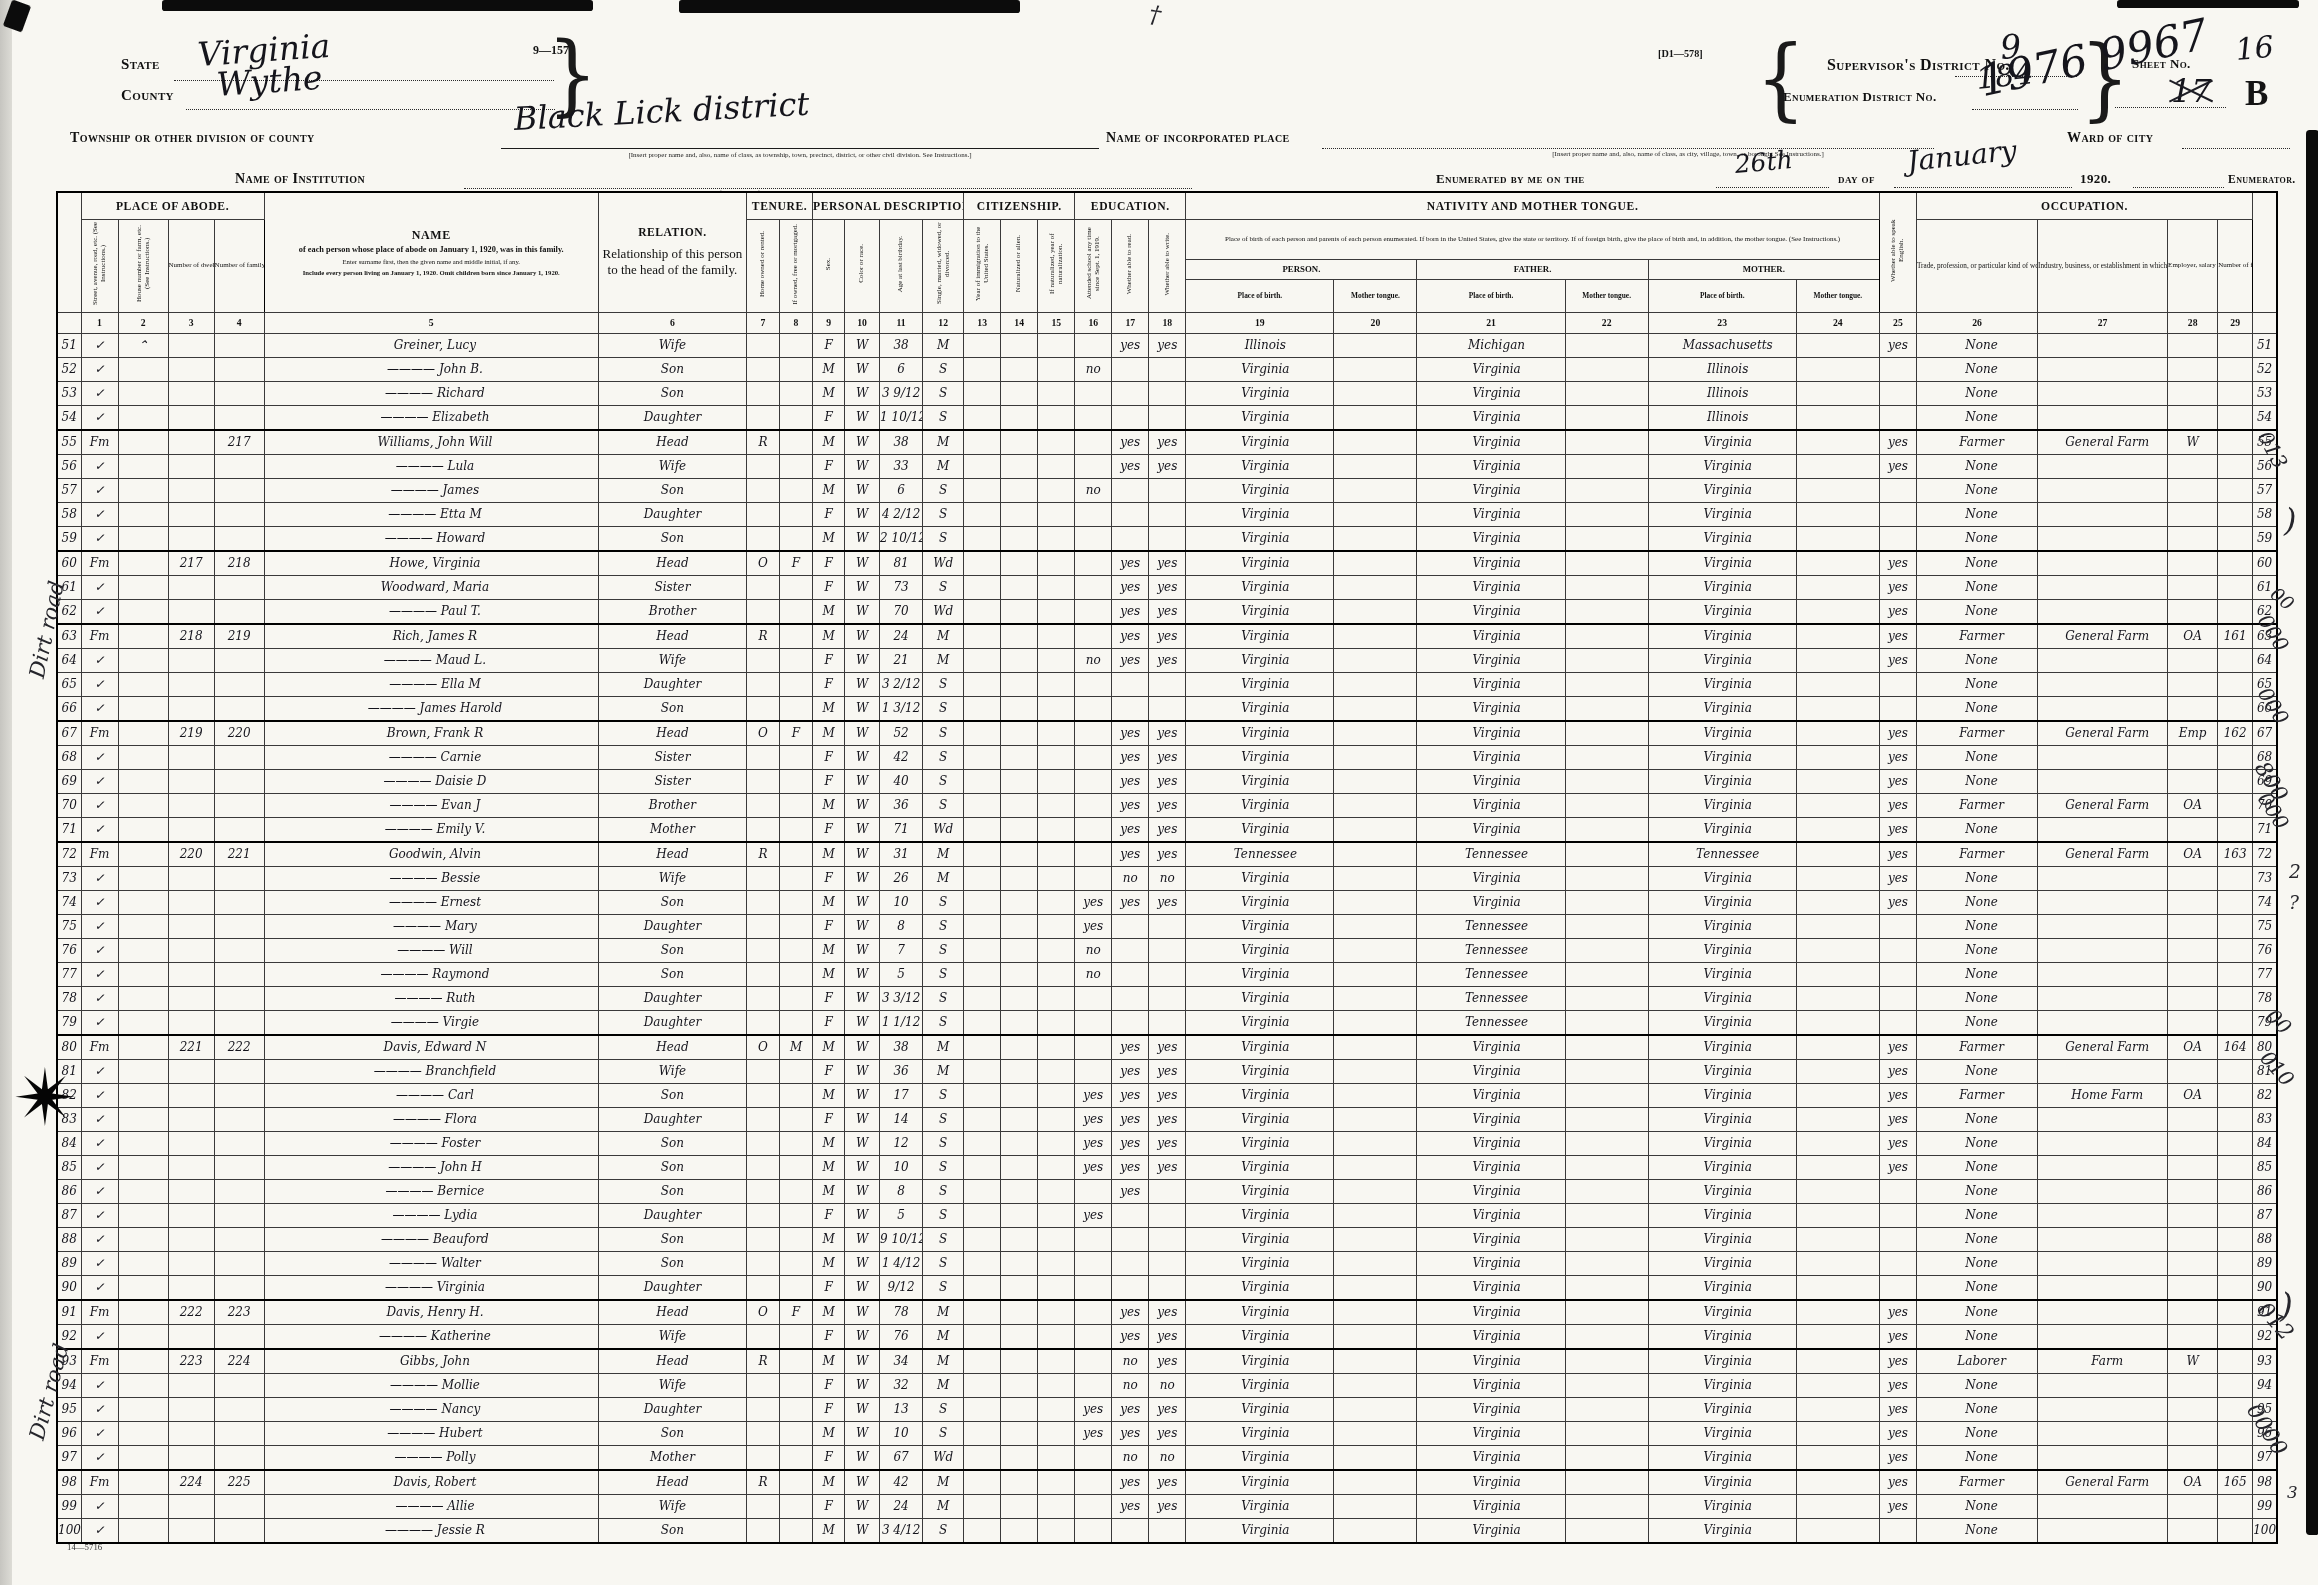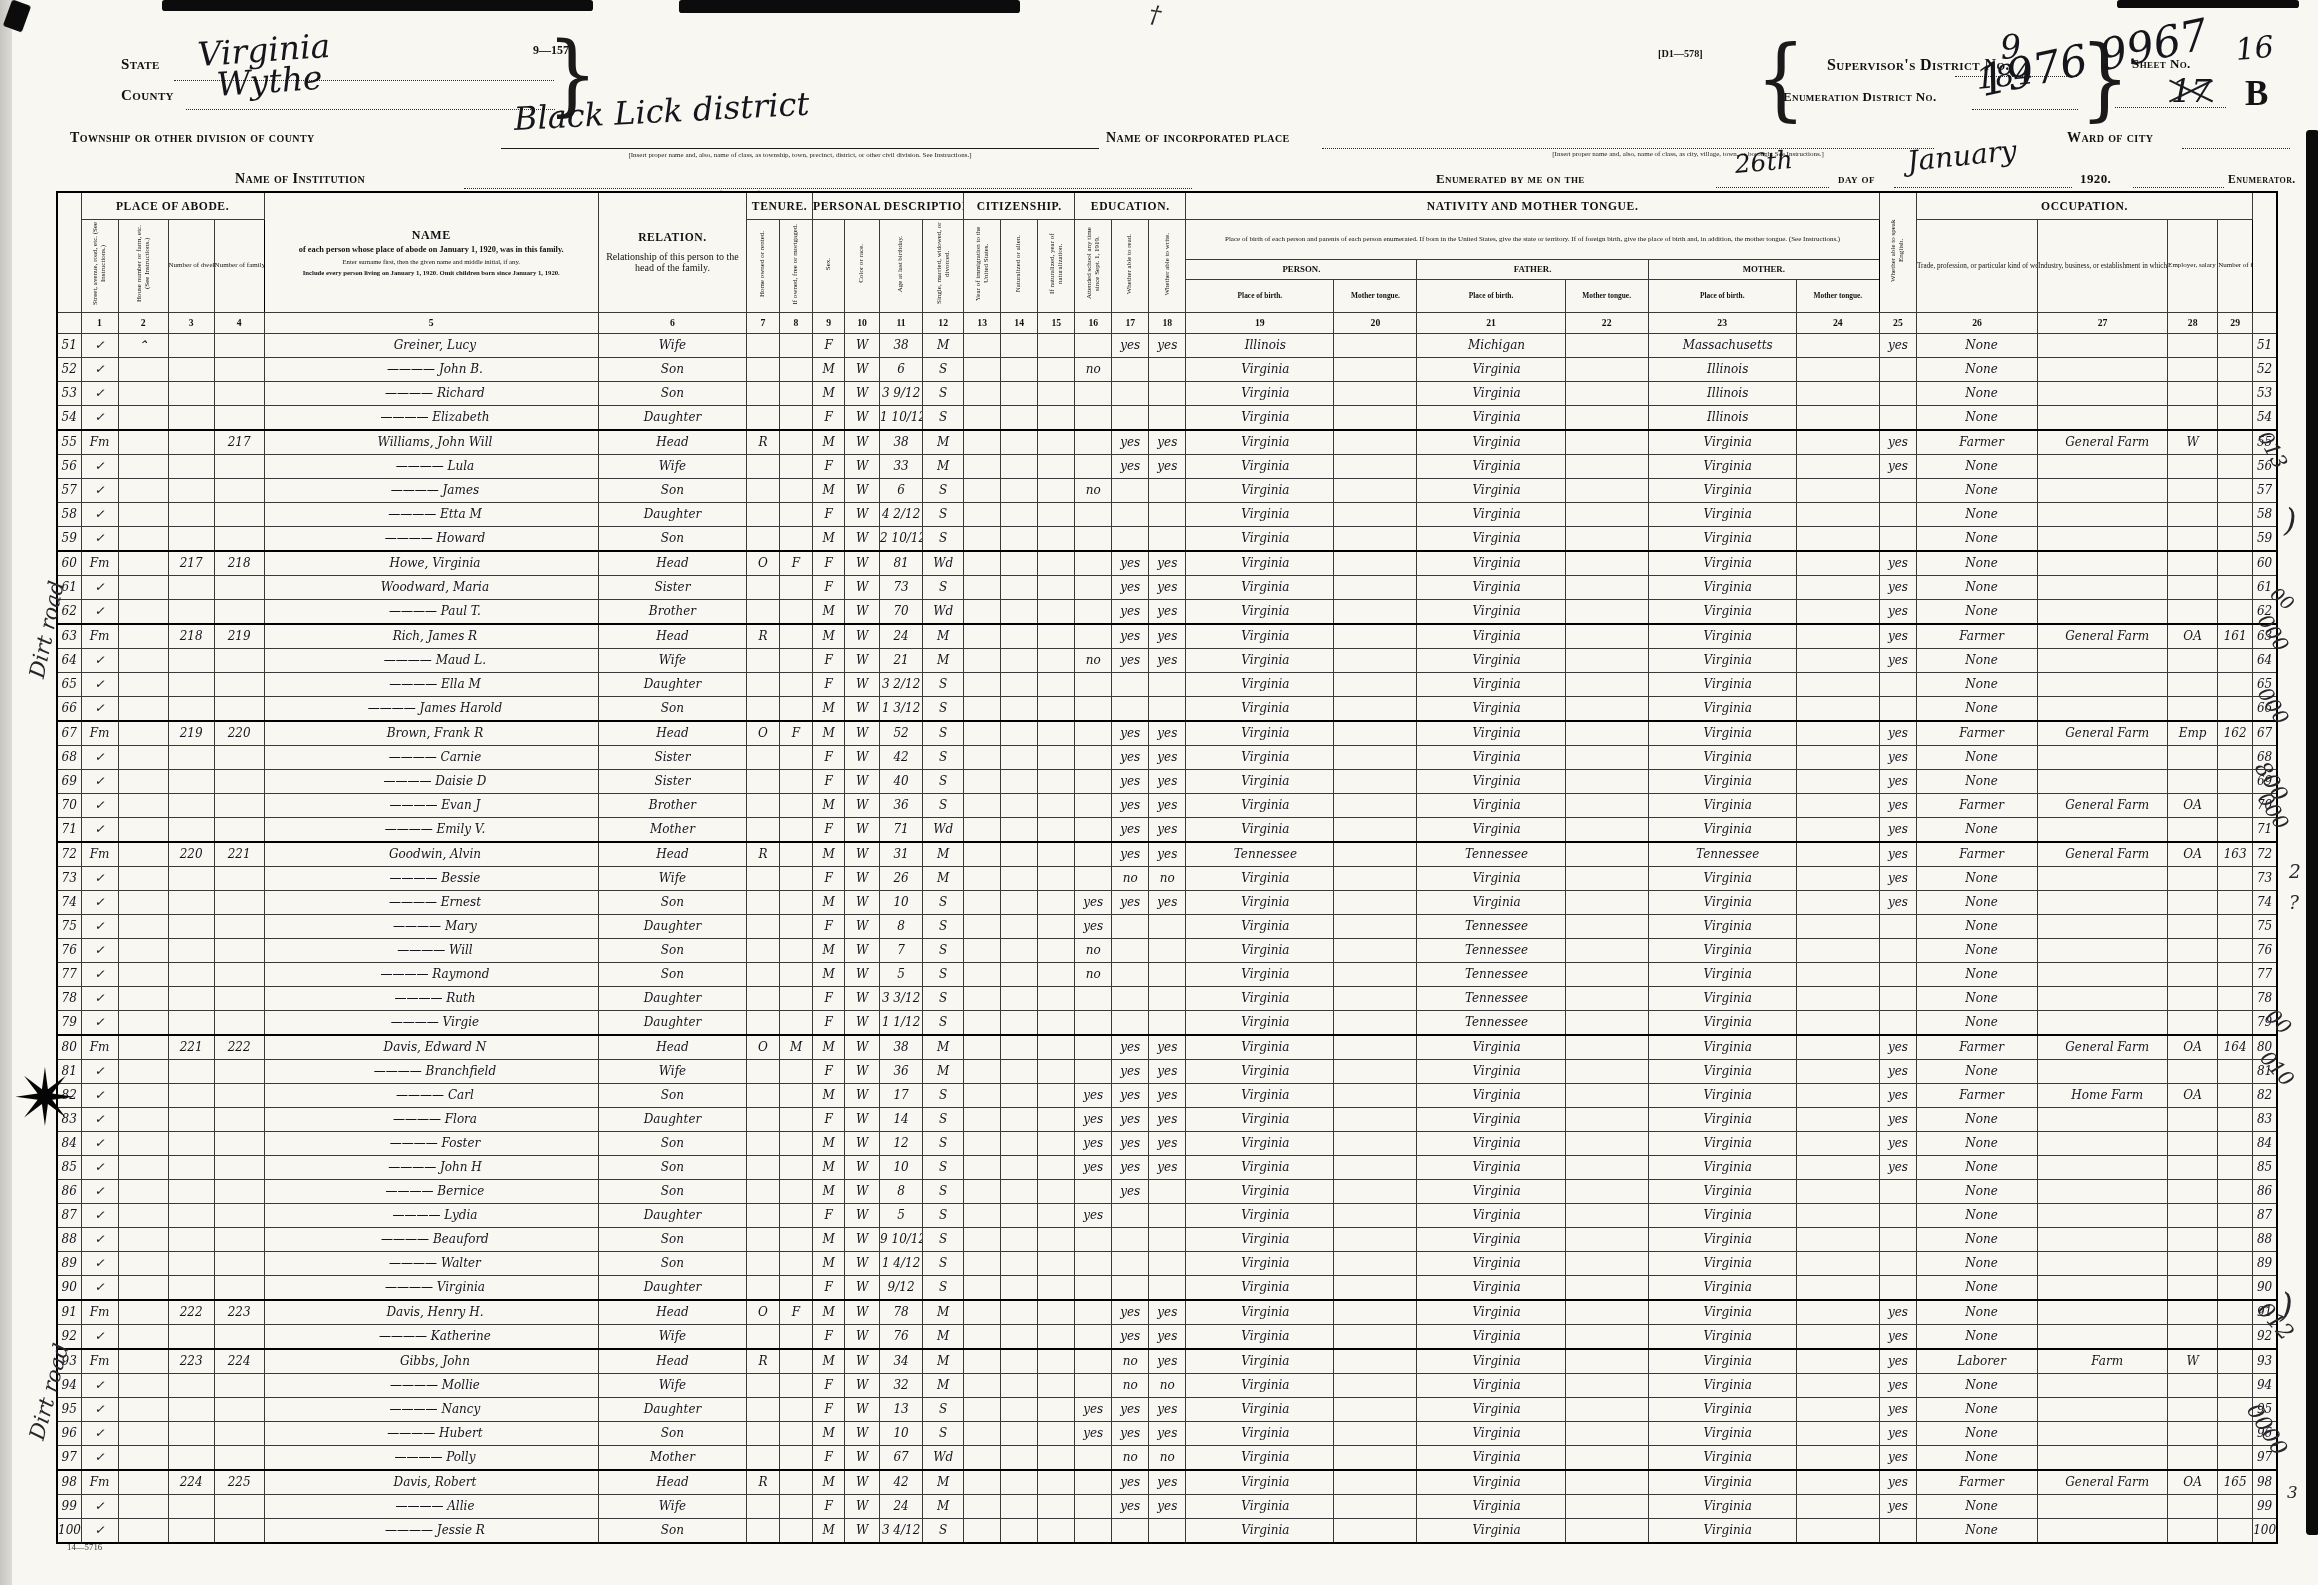--- a/index.html
+++ b/index.html
@@ -41,21 +41,21 @@
            font-size:7px;font-weight:400;line-height:1.08;max-height:85px;white-space:normal;}
   .h1 th{height:26px;margin-top:44px;} .h2 th{height:39px;} .h3 th{height:18.6px;} .h4 th{height:32px;}
   .h5 th{height:20.4px;font-size:9.7px;font-weight:700;text-align:center;}
   .namehead{vertical-align:top;white-space:normal;padding:1.9px 5.6px;}
   .namehead .t1{font-weight:700;font-size:12px;text-align:center;letter-spacing:0.6px;}
   .namehead .d1{font-weight:700;font-size:8.3px;text-align:center;margin-top:1.9px;white-space:normal;}
   .namehead .d2{font-weight:400;font-size:6.7px;text-align:center;margin-top:3.7px;white-space:normal;}
   .namehead .d3{font-weight:700;font-size:6.7px;text-align:center;margin-top:4.6px;white-space:normal;}
   .relhead{vertical-align:middle;white-space:normal;padding:1.9px 4.6px;}
   .relhead .t1{font-weight:700;font-size:11.6px;text-align:center;letter-spacing:0.5px;margin-bottom:7.4px;}
-  .relhead .d1{font-weight:400;font-size:10px;text-align:center;white-space:normal;}
+  .relhead .d1{font-weight:400;font-size:13px;text-align:center;white-space:normal;}
   .bl2{border-left:1.9px solid #000 !important;}
   .blm{border-left:1.4px solid #222 !important;}
   
   .census tbody td{height:23px;font-family:"DejaVu Serif",serif;font-style:italic;
                    font-size:12px;color:#14141c;text-align:center;}
   .census tbody tr:nth-child(5n+1) td{border-bottom-style:dotted;}
   .census tbody tr.hh td{border-top:2px solid #000;}
   td.c-n,td.c-n2{font-style:normal;font-family:"Liberation Serif",serif;font-size:10.2px;color:#111;}
   td.c-nm{text-align:left;padding-left:7.4px;font-size:14px;}
   td.c-rl{font-size:12.5px;}

